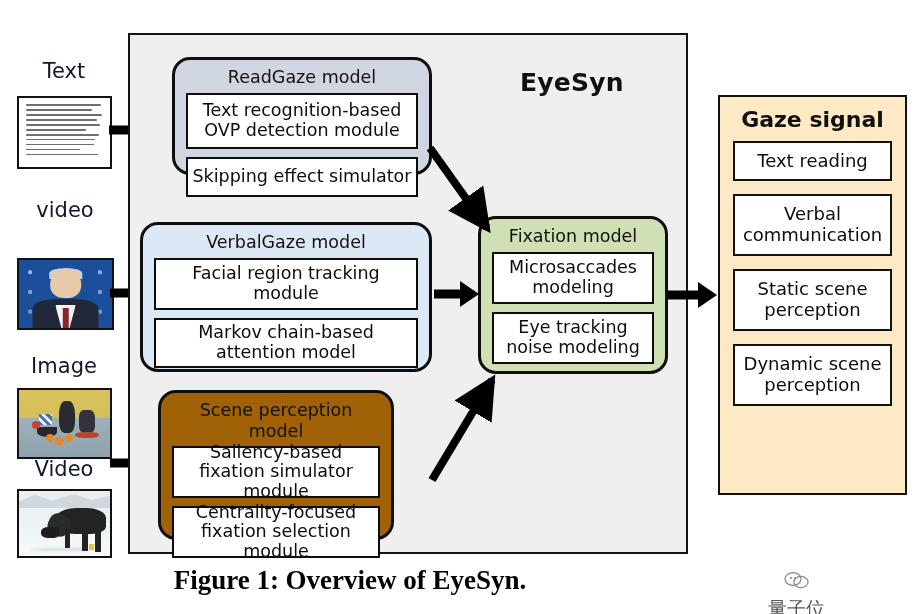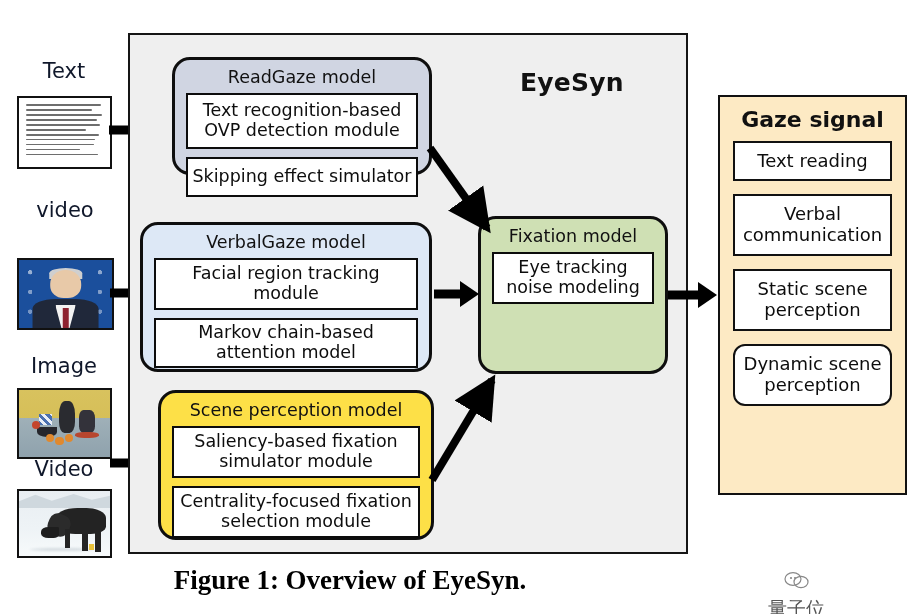--- a/index.html
+++ b/index.html
@@ -201,32 +201,35 @@
 <div class="model" style="left:140px;top:222px;width:292px;height:150px;background:#dde8f6;">
   <div class="m-title">VerbalGaze model</div>
   <div class="m-box" style="height:52px;">
     <span>Facial region tracking module</span>
   </div>
   <div class="m-box" style="height:50px;">
     <span>Markov chain-based attention model</span>
   </div>
 </div>
 
-<div class="model" style="left:158px;top:390px;width:276px;height:150px;background:#fde047;">
+<div class="model" style="left:158px;top:390px;width:236px;height:150px;background:#a16207;">
   <div class="m-title">Scene perception model</div>
   <div class="m-box" style="height:52px;">
     <span>Saliency-based fixation simulator module</span>
   </div>
   <div class="m-box" style="height:52px;">
     <span>Centrality-focused fixation selection module</span>
   </div>
 </div>
 
 <div class="model" style="left:478px;top:216px;width:190px;height:158px;background:#cfe0b4;">
   <div class="m-title">Fixation model</div>
+  <div class="m-box" style="height:52px;">
+    <span>Microsaccades modeling</span>
+  </div>
   <div class="m-box" style="height:52px;">
     <span>Eye tracking noise modeling</span>
   </div>
 </div>
 
 <svg class="abs" style="left:0;top:0;width:920px;height:614px;pointer-events:none;" viewBox="0 0 920 614">
   <defs>
     <marker id="ah" markerWidth="6" markerHeight="6" refX="4.6" refY="3" orient="auto" markerUnits="strokeWidth">
       <path d="M0,0.3 L5.4,3 L0,5.7 z" fill="#000"></path>
     </marker>
@@ -248,21 +251,21 @@
   <div id="gaze-title">Gaze signal</div>
   <div class="gaze-box" style="height:40px;">
     <span>Text reading</span>
   </div>
   <div class="gaze-box" style="height:62px;">
     <span>Verbal communication</span>
   </div>
   <div class="gaze-box" style="height:62px;">
     <span>Static scene perception</span>
   </div>
-  <div class="gaze-box" style="height:62px;border-radius:12px;">
+  <div class="gaze-box" style="height:62px;">
     <span>Dynamic scene perception</span>
   </div>
 </div>
 
 <div id="caption">Figure 1: Overview of EyeSyn.</div>
 <div id="watermark">
   <svg width="26" height="20" viewBox="0 0 26 20">
     <ellipse cx="9" cy="9" rx="8" ry="6.4" fill="none" stroke="#888" stroke-width="1.2"></ellipse>
     <ellipse cx="17" cy="12" rx="7" ry="5.6" fill="none" stroke="#888" stroke-width="1.2"></ellipse>
     <circle cx="7" cy="8" r="1.1" fill="#888"></circle>

